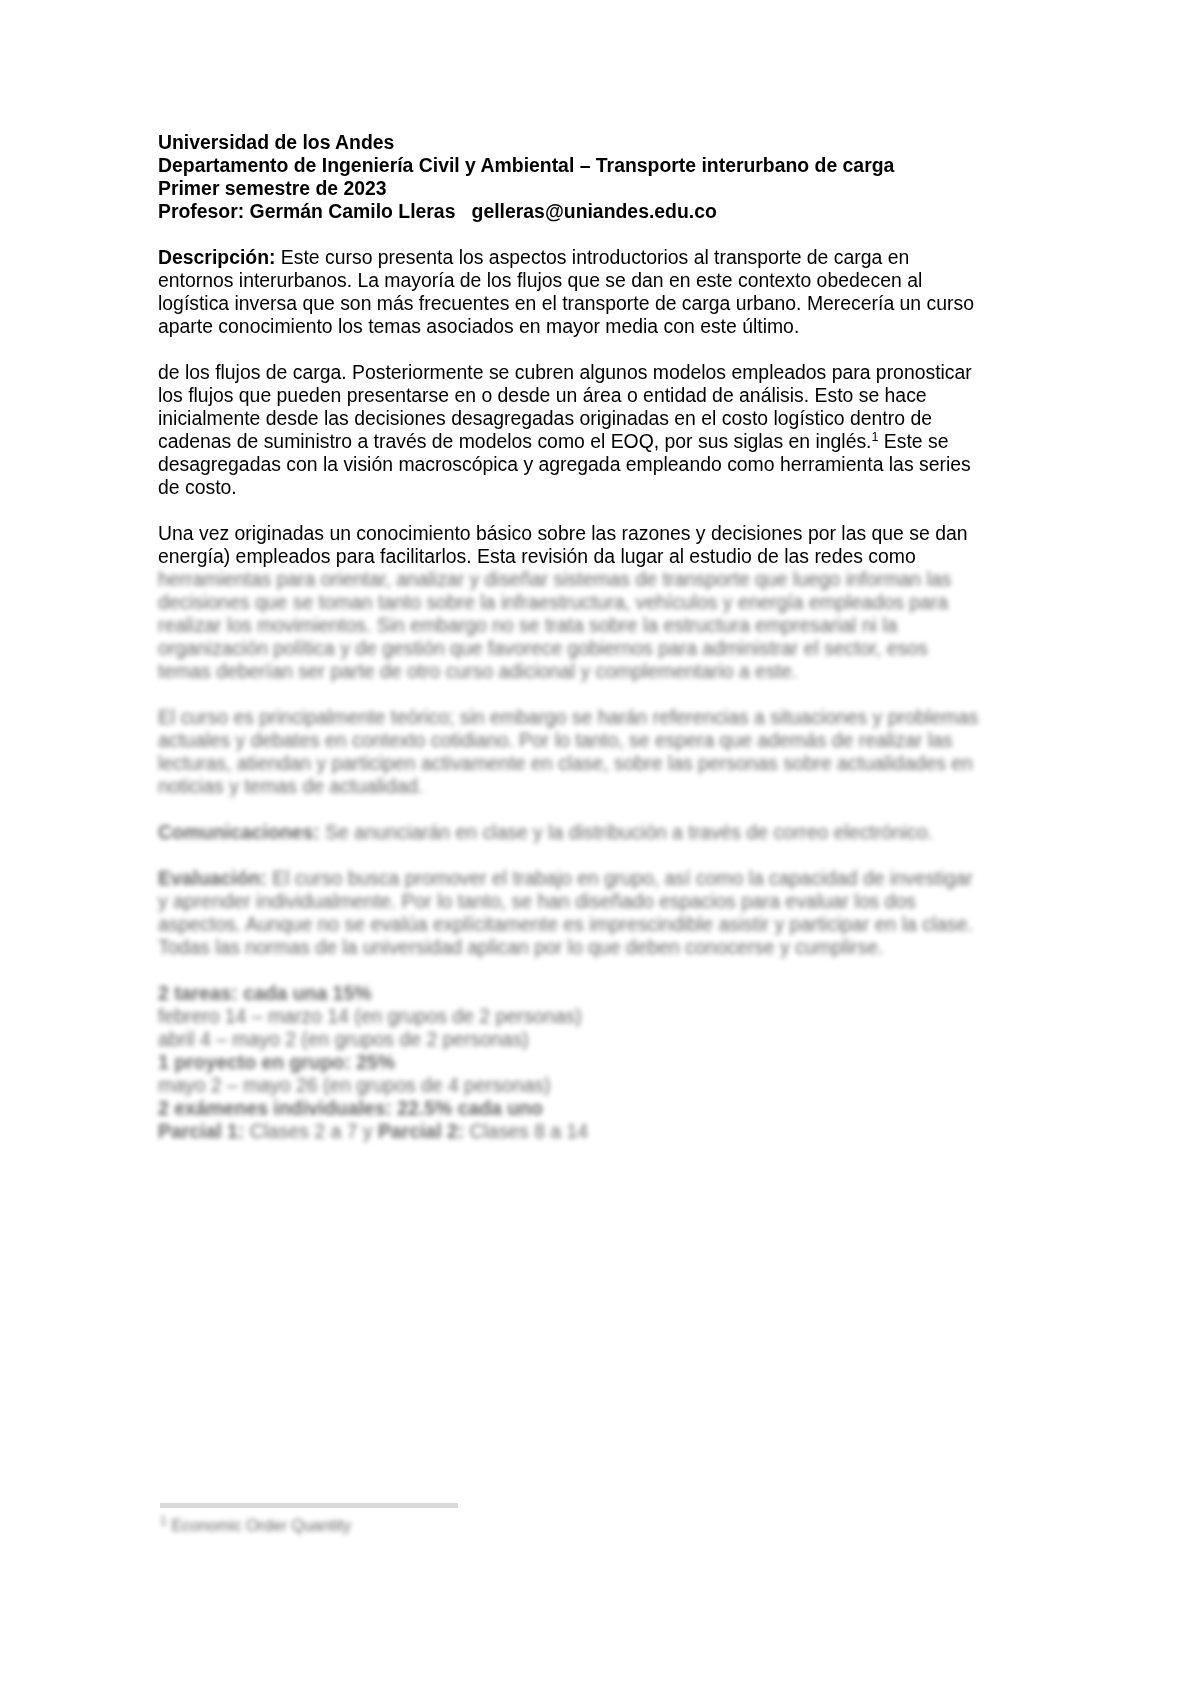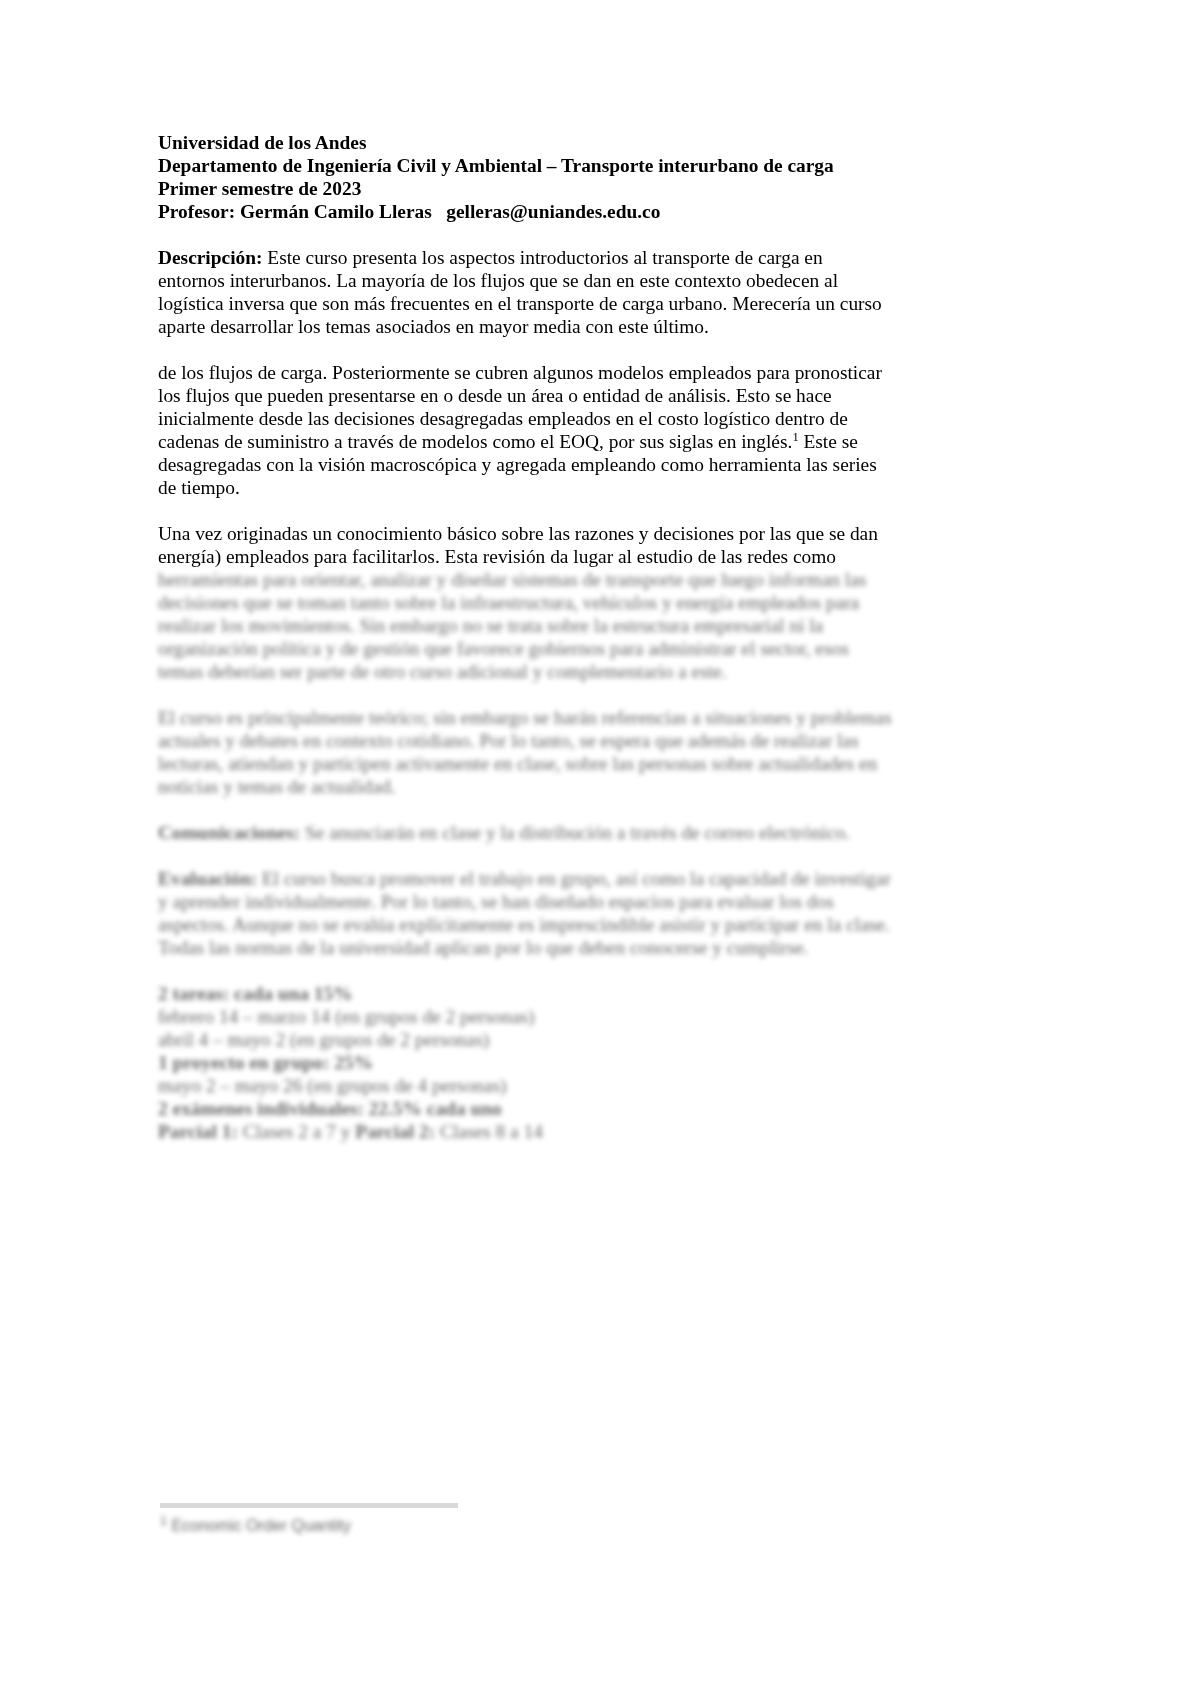--- a/index.html
+++ b/index.html
@@ -4,21 +4,21 @@
 <style>
   html,body{margin:0;padding:0;}
   body{
     position:relative;
     width:1190px;height:1684px;
     background:#ffffff;
     overflow:hidden;
     font-family:"Liberation Sans", sans-serif;
     color:#000000;
   }
-  .content{position:absolute;left:158px;top:131px;width:890px;font-family:Liberation Serif, serif;}
+  .content{position:absolute;left:158px;top:131px;width:890px;}
   .para{margin:0 0 23px 0;}
   .line{
     font-size:19.4px;
     line-height:23px;
     white-space:pre;
     color:#000000;
   }
   .b{font-weight:700;}
   .sup{vertical-align:super;font-size:12.5px;line-height:0;}
   
@@ -38,29 +38,29 @@
     <div class="para">
       <div class="line"><span class="b">Universidad de los Andes</span></div>
       <div class="line"><span class="b">Departamento de Ingeniería Civil y Ambiental – Transporte interurbano de carga</span></div>
       <div class="line"><span class="b">Primer semestre de 2023</span></div>
       <div class="line"><span class="b">Profesor: Germán Camilo Lleras</span><span class="b">   gelleras@uniandes.edu.co</span></div>
     </div>
     <div class="para">
       <div class="line"><span class="b">Descripción:</span><span> Este curso presenta los aspectos introductorios al transporte de carga en</span></div>
       <div class="line"><span>entornos interurbanos. La mayoría de los flujos que se dan en este contexto obedecen al</span></div>
       <div class="line"><span>logística inversa que son más frecuentes en el transporte de carga urbano. Merecería un curso</span></div>
-      <div class="line"><span>aparte desarrollar los temas asociados en mayor media con este último.</span></div>
+      <div class="line"><span>aparte conocimiento los temas asociados en mayor media con este último.</span></div>
     </div>
     <div class="para">
       <div class="line"><span>de los flujos de carga. Posteriormente se cubren algunos modelos empleados para pronosticar</span></div>
       <div class="line"><span>los flujos que pueden presentarse en o desde un área o entidad de análisis. Esto se hace</span></div>
-      <div class="line"><span>inicialmente desde las decisiones desagregadas empleados en el costo logístico dentro de</span></div>
+      <div class="line"><span>inicialmente desde las decisiones desagregadas originadas en el costo logístico dentro de</span></div>
       <div class="line"><span>cadenas de suministro a través de modelos como el EOQ, por sus siglas en inglés.</span><span class="sup">1</span><span> Este se</span></div>
       <div class="line"><span>desagregadas con la visión macroscópica y agregada empleando como herramienta las series</span></div>
-      <div class="line"><span>de tiempo.</span></div>
+      <div class="line"><span>de costo.</span></div>
     </div>
     <div class="para">
       <div class="line"><span>Una vez originadas un conocimiento básico sobre las razones y decisiones por las que se dan</span></div>
       <div class="line"><span>energía) empleados para facilitarlos. Esta revisión da lugar al estudio de las redes como</span></div>
       <div class="line blurred"><span>herramientas para orientar, analizar y diseñar sistemas de transporte que luego informan las</span></div>
       <div class="line blurred"><span>decisiones que se toman tanto sobre la infraestructura, vehículos y energía empleados para</span></div>
       <div class="line blurred"><span>realizar los movimientos. Sin embargo no se trata sobre la estructura empresarial ni la</span></div>
       <div class="line blurred"><span>organización política y de gestión que favorece gobiernos para administrar el sector, esos</span></div>
       <div class="line blurred"><span>temas deberían ser parte de otro curso adicional y complementario a este.</span></div>
     </div>

